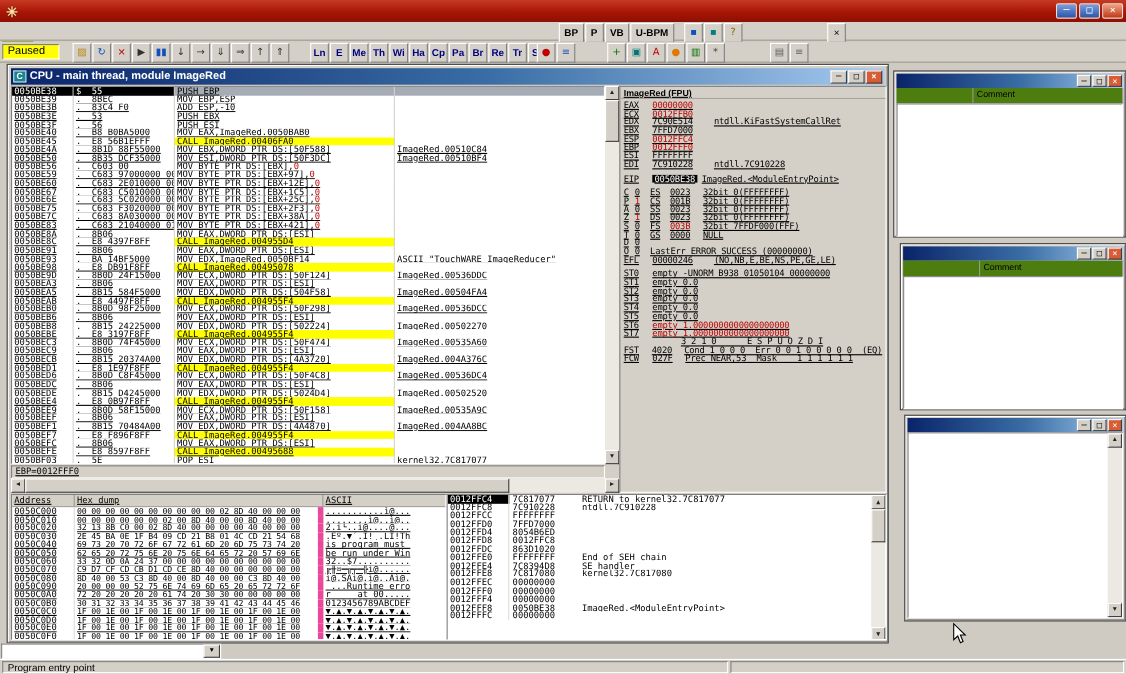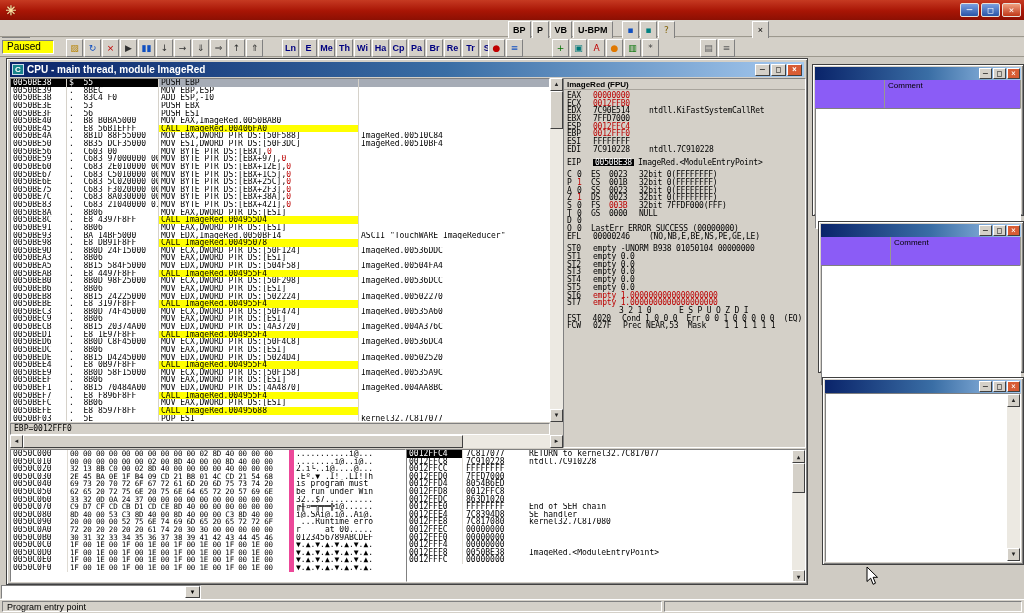--- a/index.html
+++ b/index.html
@@ -33,21 +33,21 @@
   
   .toolbar{position:absolute;left:0;top:38px;width:1024px;height:19px;background:#D4D0C8;border-bottom:1px solid #9C988E;}
   .paused{position:absolute;left:2px;top:2px;width:52px;height:14px;background:var(--paused-bg,#FFFF00);
     border:1px solid;border-color:#808080 #FFF #FFF #808080;font-size:10px;line-height:12px;padding-left:4px;color:#000;}
   .tb-group{position:absolute;top:1px;display:flex;align-items:center;}
   #tb-debug{left:66px;} #tb-letters{left:282px;} #tb-extra{left:488px;} #tb-windows{left:552px;} #tb-extra2{left:700px;}
   .tb-btn.letter{color:#000080;font-weight:bold;width:16px;}
 
   
   .frame-out{background:#D4D0C8;border:1px solid #404040;box-shadow:inset 1px 1px 0 #FFFFFF,inset -1px -1px 0 #808080;}
-  .sunken{border:1px solid;border-color:#808080 #FFFFFF #FFFFFF #808080;}
+  .sunken{border:1px solid;border-color:#808080 #FFFFFF #FFFFFF #808080;text-decoration:underline;}
 
   
   #cpu{position:absolute;left:6px;top:58px;width:802px;height:527px;padding:3px;}
   .cpu-titlebar{height:15px;background:linear-gradient(90deg,var(--active-caption-start,#0A246A),#3A6EA5 55%,var(--active-caption-end,#A6CAF0));
     display:flex;align-items:center;padding:0 2px;color:#fff;font-size:10px;font-weight:bold;}
   .cpu-icon{width:12px;height:11px;background:#18848C;color:#fff;font-size:8px;line-height:10px;text-align:center;margin-right:3px;border:1px solid #CDE;}
   .win-btn{width:15px;height:12px;background:#D4D0C8;border:1px solid;border-color:#FFF #404040 #404040 #FFF;color:#000;
     font-size:8px;line-height:10px;text-align:center;margin-left:1px;font-family:"DejaVu Sans Mono",monospace;}
   .win-btn.close-red{background:#D85C34;color:#fff;}
   .cpu-body{position:relative;height:504px;margin-top:1px;}
@@ -110,21 +110,21 @@
   .srow.sel .a{background:#000;color:#fff;}
 
   
   .sidewin{position:absolute;padding:2px;}
   #sidewin-a{left:812px;top:64px;width:212px;height:152px;}
   #sidewin-b{left:818px;top:221px;width:206px;height:152px;}
   #sidewin-c{left:822px;top:377px;width:202px;height:188px;}
   .sw-titlebar{height:13px;background:linear-gradient(90deg,var(--active-caption-start,#0A246A),#3A6EA5 55%,var(--active-caption-end,#A6CAF0));
     display:flex;align-items:center;justify-content:flex-end;padding:0 1px;}
   .sw-titlebar .win-btn{width:13px;height:11px;line-height:9px;}
-  .sw-header{height:28px;background:#8b5cf6;display:flex;font-size:8px;line-height:11px;color:#000;}
+  .sw-header{height:14px;background:#4d7c0f;display:flex;font-size:8px;line-height:11px;color:#000;}
   .sw-header .col1{width:70px;border-right:1px solid #989890;}
   .sw-header .col2{flex:1;padding-left:3px;border-right:1px solid #989890;}
   .sw-body{position:relative;background:#fff;border:1px solid;border-color:#808080 #FFF #FFF #808080;}
   #sidewin-a .sw-body,#sidewin-b .sw-body{height:calc(100% - 25px);}
   #sidewin-c .sw-body{height:calc(100% - 13px);}
   .sw-vscroll{position:absolute;right:0;top:0;width:13px;bottom:0;background:#ECE9E2;}
 
   
   #combo{position:absolute;left:1px;top:585px;width:200px;height:14px;background:#fff;border:1px solid;border-color:#808080 #FFF #FFF #808080;}
   .combo-btn{position:absolute;right:0;top:0;width:15px;height:12px;background:#D4D0C8;border:1px solid;border-color:#FFF #404040 #404040 #FFF;
@@ -377,20 +377,25 @@
 
       <div id="info-line" class="mono sunken">EBP=0012FFF0</div>
 
       <div id="disasm-hscroll" class="sb">
         <span class="sb-btn" style="top:0;left:0;">◄</span>
         <span class="sb-thumb" style="top:0;left:13px;width:440px;height:13px;"></span>
         <span class="sb-btn" style="top:0;right:0;">►</span>
       </div>
 
       <div id="dump" class="mono sunken">
+        <div class="dump-header">
+          <span class="hcell a">Address</span>
+          <span class="hcell h">Hex dump</span>
+          <span class="hcell t">ASCII</span>
+        </div>
         <div id="dump-rows">
             <div class="dump-row"><span class="dc a">0050C000</span><span class="dc h">00 00 00 00 00 00 00 00 00 00 02 8D 40 00 00 00</span><span class="dc t">...........ì@...</span></div>
             <div class="dump-row"><span class="dc a">0050C010</span><span class="dc h">00 00 00 00 00 00 02 00 8D 40 00 00 8D 40 00 00</span><span class="dc t">........ì@..ì@..</span></div>
             <div class="dump-row"><span class="dc a">0050C020</span><span class="dc h">32 13 8B C0 00 02 8D 40 00 00 00 00 40 00 00 00</span><span class="dc t">2.ï└..ì@....@...</span></div>
             <div class="dump-row"><span class="dc a">0050C030</span><span class="dc h">2E 45 BA 0E 1F B4 09 CD 21 B8 01 4C CD 21 54 68</span><span class="dc t">.Eº.▼´.Í!¸.LÍ!Th</span></div>
             <div class="dump-row"><span class="dc a">0050C040</span><span class="dc h">69 73 20 70 72 6F 67 72 61 6D 20 6D 75 73 74 20</span><span class="dc t">is program must </span></div>
             <div class="dump-row"><span class="dc a">0050C050</span><span class="dc h">62 65 20 72 75 6E 20 75 6E 64 65 72 20 57 69 6E</span><span class="dc t">be run under Win</span></div>
             <div class="dump-row"><span class="dc a">0050C060</span><span class="dc h">33 32 0D 0A 24 37 00 00 00 00 00 00 00 00 00 00</span><span class="dc t">32..$7..........</span></div>
             <div class="dump-row"><span class="dc a">0050C070</span><span class="dc h">C9 D7 CF CD CB D1 CD CE 8D 40 00 00 00 00 00 00</span><span class="dc t">╔╫¤═╦╤═╬ì@......</span></div>
             <div class="dump-row"><span class="dc a">0050C080</span><span class="dc h">8D 40 00 53 C3 8D 40 00 8D 40 00 00 C3 8D 40 00</span><span class="dc t">ì@.SÃì@.ì@..Ãì@.</span></div>

